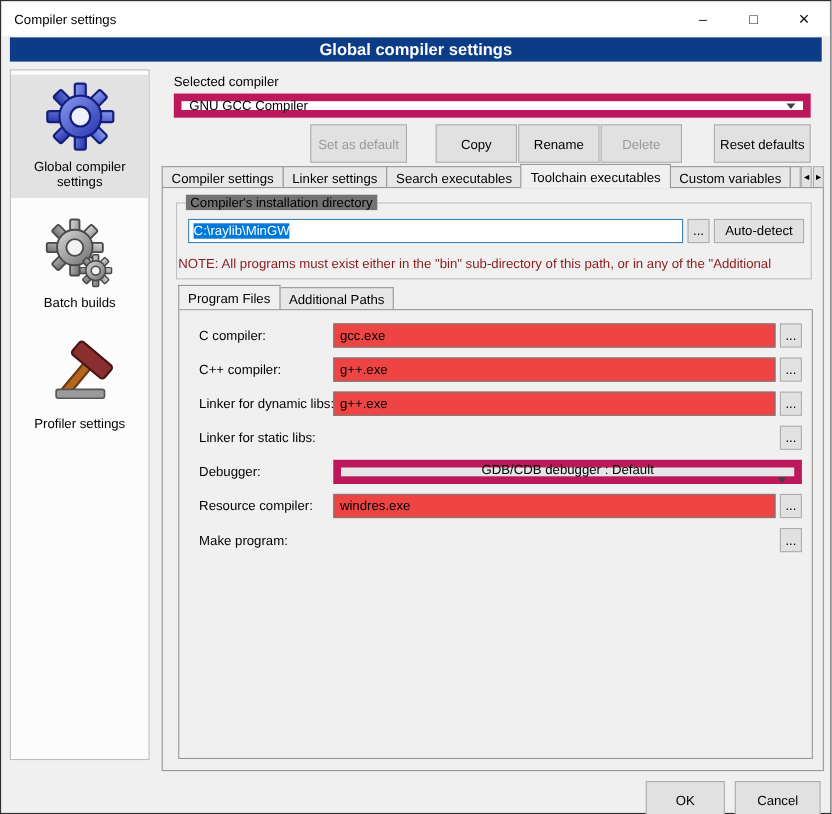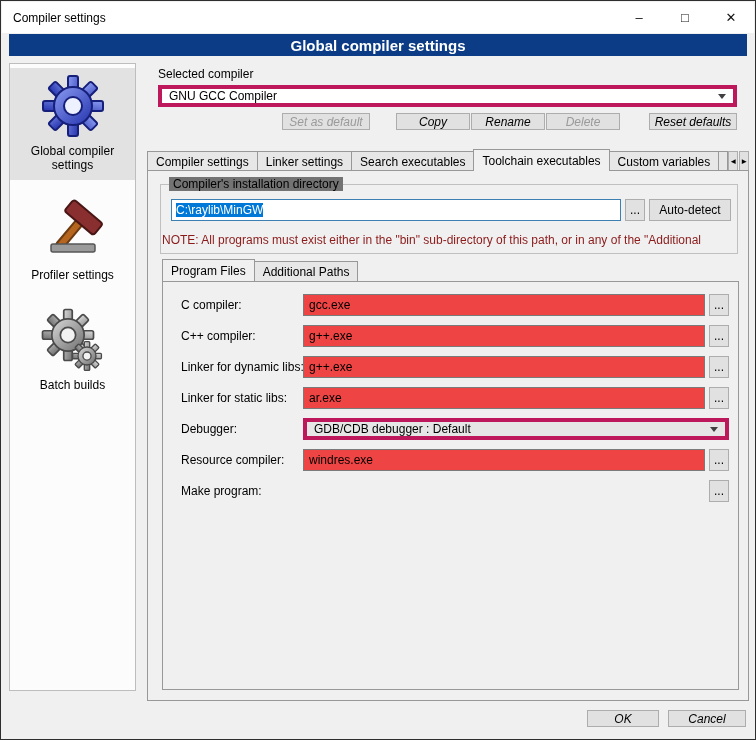--- a/index.html
+++ b/index.html
@@ -24,26 +24,26 @@
   .banner { position:absolute; left:8px; right:8px; top:33px; height:22px; background:#0b3c85; color:#fff; font-weight:bold; font-size:15px; display:flex; align-items:center; justify-content:center; }
 
   
   .sidebar { position:absolute; left:8px; top:62px; width:127px; height:628px; background:#fcfcfc; border:1px solid #bdbdbd; display:flex; flex-direction:column; align-items:stretch; padding-top:4px; }
   .side-item { display:flex; flex-direction:column; align-items:center; padding:6px 3px 8px 3px; margin-bottom:12px; text-align:center; line-height:14px; cursor:default; }
   .side-item.selected { background:#e2e2e2; }
   .side-icon { width:64px; height:64px; margin-bottom:6px; }
 
   
   .lbl-selected-compiler { position:absolute; left:157px; top:66px; }
-  .combo { background:#fff; border:4px solid #be185d; display:flex; align-items:center; padding:0 7px; cursor:default;justify-content:center; }
+  .combo { background:#fff; border:7px solid #be185d; display:flex; align-items:center; padding:0 7px; cursor:default;justify-content:center; }
   .combo .arrow { margin-left:auto; width:0; height:0; border-left:4px solid transparent; border-right:4px solid transparent; border-top:5px solid #404040; }
   .compiler-combo { position:absolute; left:157px; top:84px; width:579px; height:22px; }
 
   
-  .btn { position:absolute; height:17px; background:#e1e1e1; border:1px solid #adadad; display:flex; align-items:center; justify-content:center; font-size:12px; cursor:default;font-style:italic; }
+  .btn { position:absolute; height:35px; background:#e1e1e1; border:1px solid #adadad; display:flex; align-items:center; justify-content:center; font-size:12px; cursor:default; }
   .btn.disabled { color:#9a9a9a; }
   #btn-setdefault { left:281px; top:112px; width:88px; }
   #btn-copy      { left:395px; top:112px; width:74px; }
   #btn-rename    { left:470px; top:112px; width:74px; }
   #btn-delete    { left:545px; top:112px; width:74px; }
   #btn-reset     { left:648px; top:112px; width:88px; }
 
   
   .tabstrip { position:absolute; left:146px; top:148px; width:602px; height:22px; display:flex; align-items:flex-end; }
   .tab { height:20px; background:#e7e7e7; border:1px solid #989898; border-bottom:none; padding:0 8px; display:flex; align-items:center; margin-right:-1px; white-space:nowrap; cursor:default; }
@@ -64,21 +64,21 @@
   .dir-note { position:absolute; left:14px; top:62px; width:586px; color:#8b1a1a; white-space:nowrap; overflow:hidden; }
 
   
   .subtabstrip { position:absolute; left:14px; top:89px; display:flex; align-items:flex-end; height:21px; }
   .subpanel { position:absolute; left:14px; top:110px; width:577px; height:409px; border:1px solid #989898; background:#f0f0f0; }
 
   
   .flabel { position:absolute; left:18px; height:22px; display:flex; align-items:center; }
   .finput { position:absolute; left:140px; width:402px; height:22px; border:1px solid #7a7a7a; background:#ef4444; padding:0 5px; font-family:"Liberation Sans", sans-serif; font-size:12px; }
   .fbrowse { position:absolute; left:546px; width:20px; height:22px; background:#e1e1e1; border:1px solid #adadad; display:flex; align-items:center; justify-content:center; cursor:default; }
-  .fcombo { position:absolute; left:140px; width:426px; height:22px; background:#e6e6e6; }
+  .fcombo { position:absolute; left:140px; width:426px; height:22px; background:#e6e6e6;flex-direction:column; }
   .r0 { top:12px; } .r1 { top:43px; } .r2 { top:74px; } .r3 { top:105px; }
   .r4 { top:136px; } .r5 { top:167px; } .r6 { top:198px; }
 
   
   #btn-ok     { left:586px; top:709px; width:72px; }
   #btn-cancel { left:667px; top:709px; width:78px; }
 </style>
 </head>
 <body>
 
@@ -112,30 +112,20 @@
             <rect x="-5" y="-30" width="10" height="60" rx="2" transform="rotate(135)"></rect>
             <circle r="19"></circle>
           </g>
           <circle r="9" fill="#eef1ff" stroke="#161f7a" stroke-width="2"></circle>
         </g>
       </svg>
       <span>Global compiler settings</span>
     </div>
     <div class="side-item">
       <svg class="side-icon" viewBox="0 0 64 64">
-        <g transform="rotate(40 32 32)">
-          <rect x="28" y="22" width="8" height="32" rx="2" fill="#b5651d" stroke="#6b3a10" stroke-width="2"></rect>
-          <rect x="13" y="8" width="38" height="15" rx="3" fill="#8a2f2f" stroke="#4a1515" stroke-width="2"></rect>
-        </g>
-        <rect x="10" y="46" width="44" height="8" rx="2" fill="#9a9a9a" stroke="#555" stroke-width="1.5"></rect>
-      </svg>
-      <span>Profiler settings</span>
-    </div>
-    <div class="side-item">
-      <svg class="side-icon" viewBox="0 0 64 64">
         <defs>
           <linearGradient id="gradGray" x1="0" y1="0" x2="1" y2="1">
             <stop offset="0" stop-color="#d8d8d8"></stop>
               <stop offset="1" stop-color="#6f6f6f"></stop>
           </linearGradient>
         </defs>
         <g transform="translate(27,27) scale(0.85)">
           <g fill="url(#gradGray)" stroke="#4a4a4a" stroke-width="2">
             <rect x="-5" y="-30" width="10" height="60" rx="2"></rect>
             <rect x="-5" y="-30" width="10" height="60" rx="2" transform="rotate(45)"></rect>
@@ -151,20 +141,30 @@
             <rect x="-6" y="-32" width="12" height="64" rx="2" transform="rotate(45)"></rect>
             <rect x="-6" y="-32" width="12" height="64" rx="2" transform="rotate(90)"></rect>
             <rect x="-6" y="-32" width="12" height="64" rx="2" transform="rotate(135)"></rect>
             <circle r="20"></circle>
           </g>
           <circle r="9" fill="#f2f2f2" stroke="#4a4a4a" stroke-width="3"></circle>
         </g>
       </svg>
       <span>Batch builds</span>
     </div>
+    <div class="side-item">
+      <svg class="side-icon" viewBox="0 0 64 64">
+        <g transform="rotate(40 32 32)">
+          <rect x="28" y="22" width="8" height="32" rx="2" fill="#b5651d" stroke="#6b3a10" stroke-width="2"></rect>
+          <rect x="13" y="8" width="38" height="15" rx="3" fill="#8a2f2f" stroke="#4a1515" stroke-width="2"></rect>
+        </g>
+        <rect x="10" y="46" width="44" height="8" rx="2" fill="#9a9a9a" stroke="#555" stroke-width="1.5"></rect>
+      </svg>
+      <span>Profiler settings</span>
+    </div>
   </div>
 
   <span class="lbl-selected-compiler">Selected compiler</span>
   <div class="combo compiler-combo">
     <span>GNU GCC Compiler</span>
     <span class="arrow"></span>
   </div>
 
   <div class="btn disabled" id="btn-setdefault">Set as default</div>
   <div class="btn" id="btn-copy">Copy</div>
@@ -208,21 +208,20 @@
 
       <span class="flabel r1">C++ compiler:</span>
       <input class="finput r1" value="g++.exe" style="">
       <div class="fbrowse r1">...</div>
 
       <span class="flabel r2">Linker for dynamic libs:</span>
       <input class="finput r2" value="g++.exe" style="">
       <div class="fbrowse r2">...</div>
 
       <span class="flabel r3">Linker for static libs:</span>
-      <input class="finput r3" value="ar.exe" style="">
       <div class="fbrowse r3">...</div>
 
       <span class="flabel r4">Debugger:</span>
       <div class="combo fcombo r4">
         <span>GDB/CDB debugger : Default</span>
         <span class="arrow"></span>
       </div>
 
       <span class="flabel r5">Resource compiler:</span>
       <input class="finput r5" value="windres.exe" style="">

